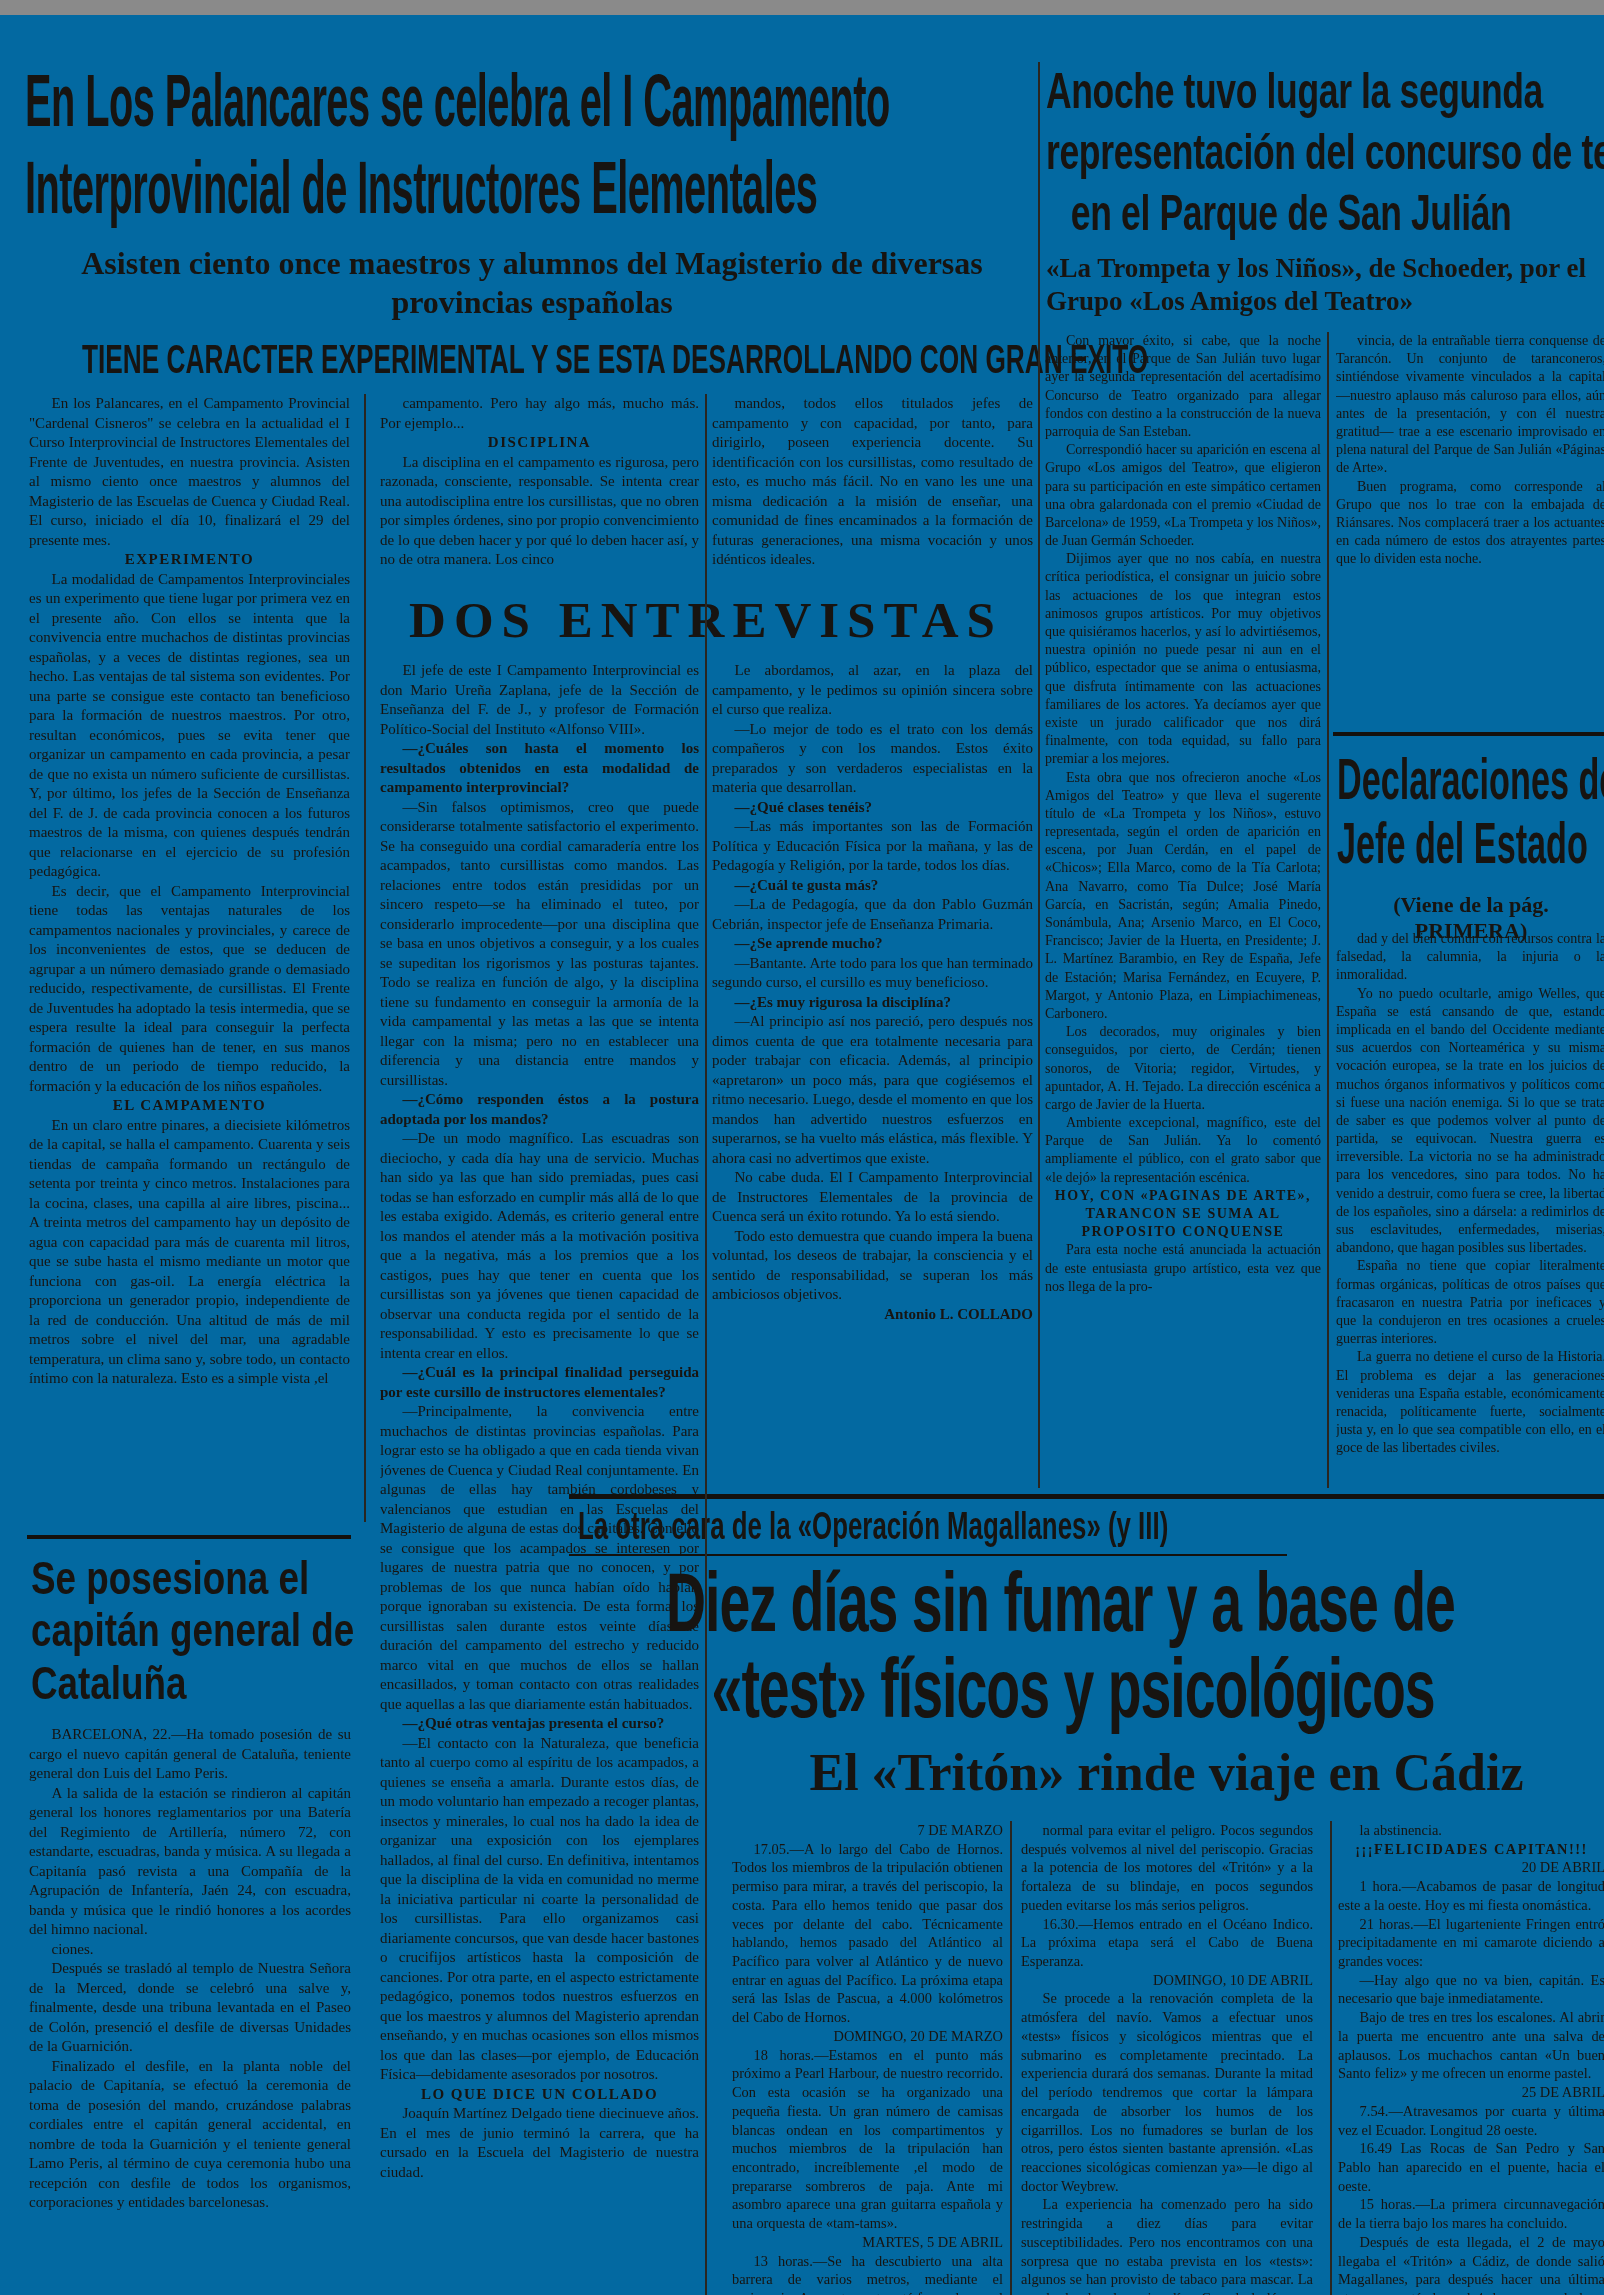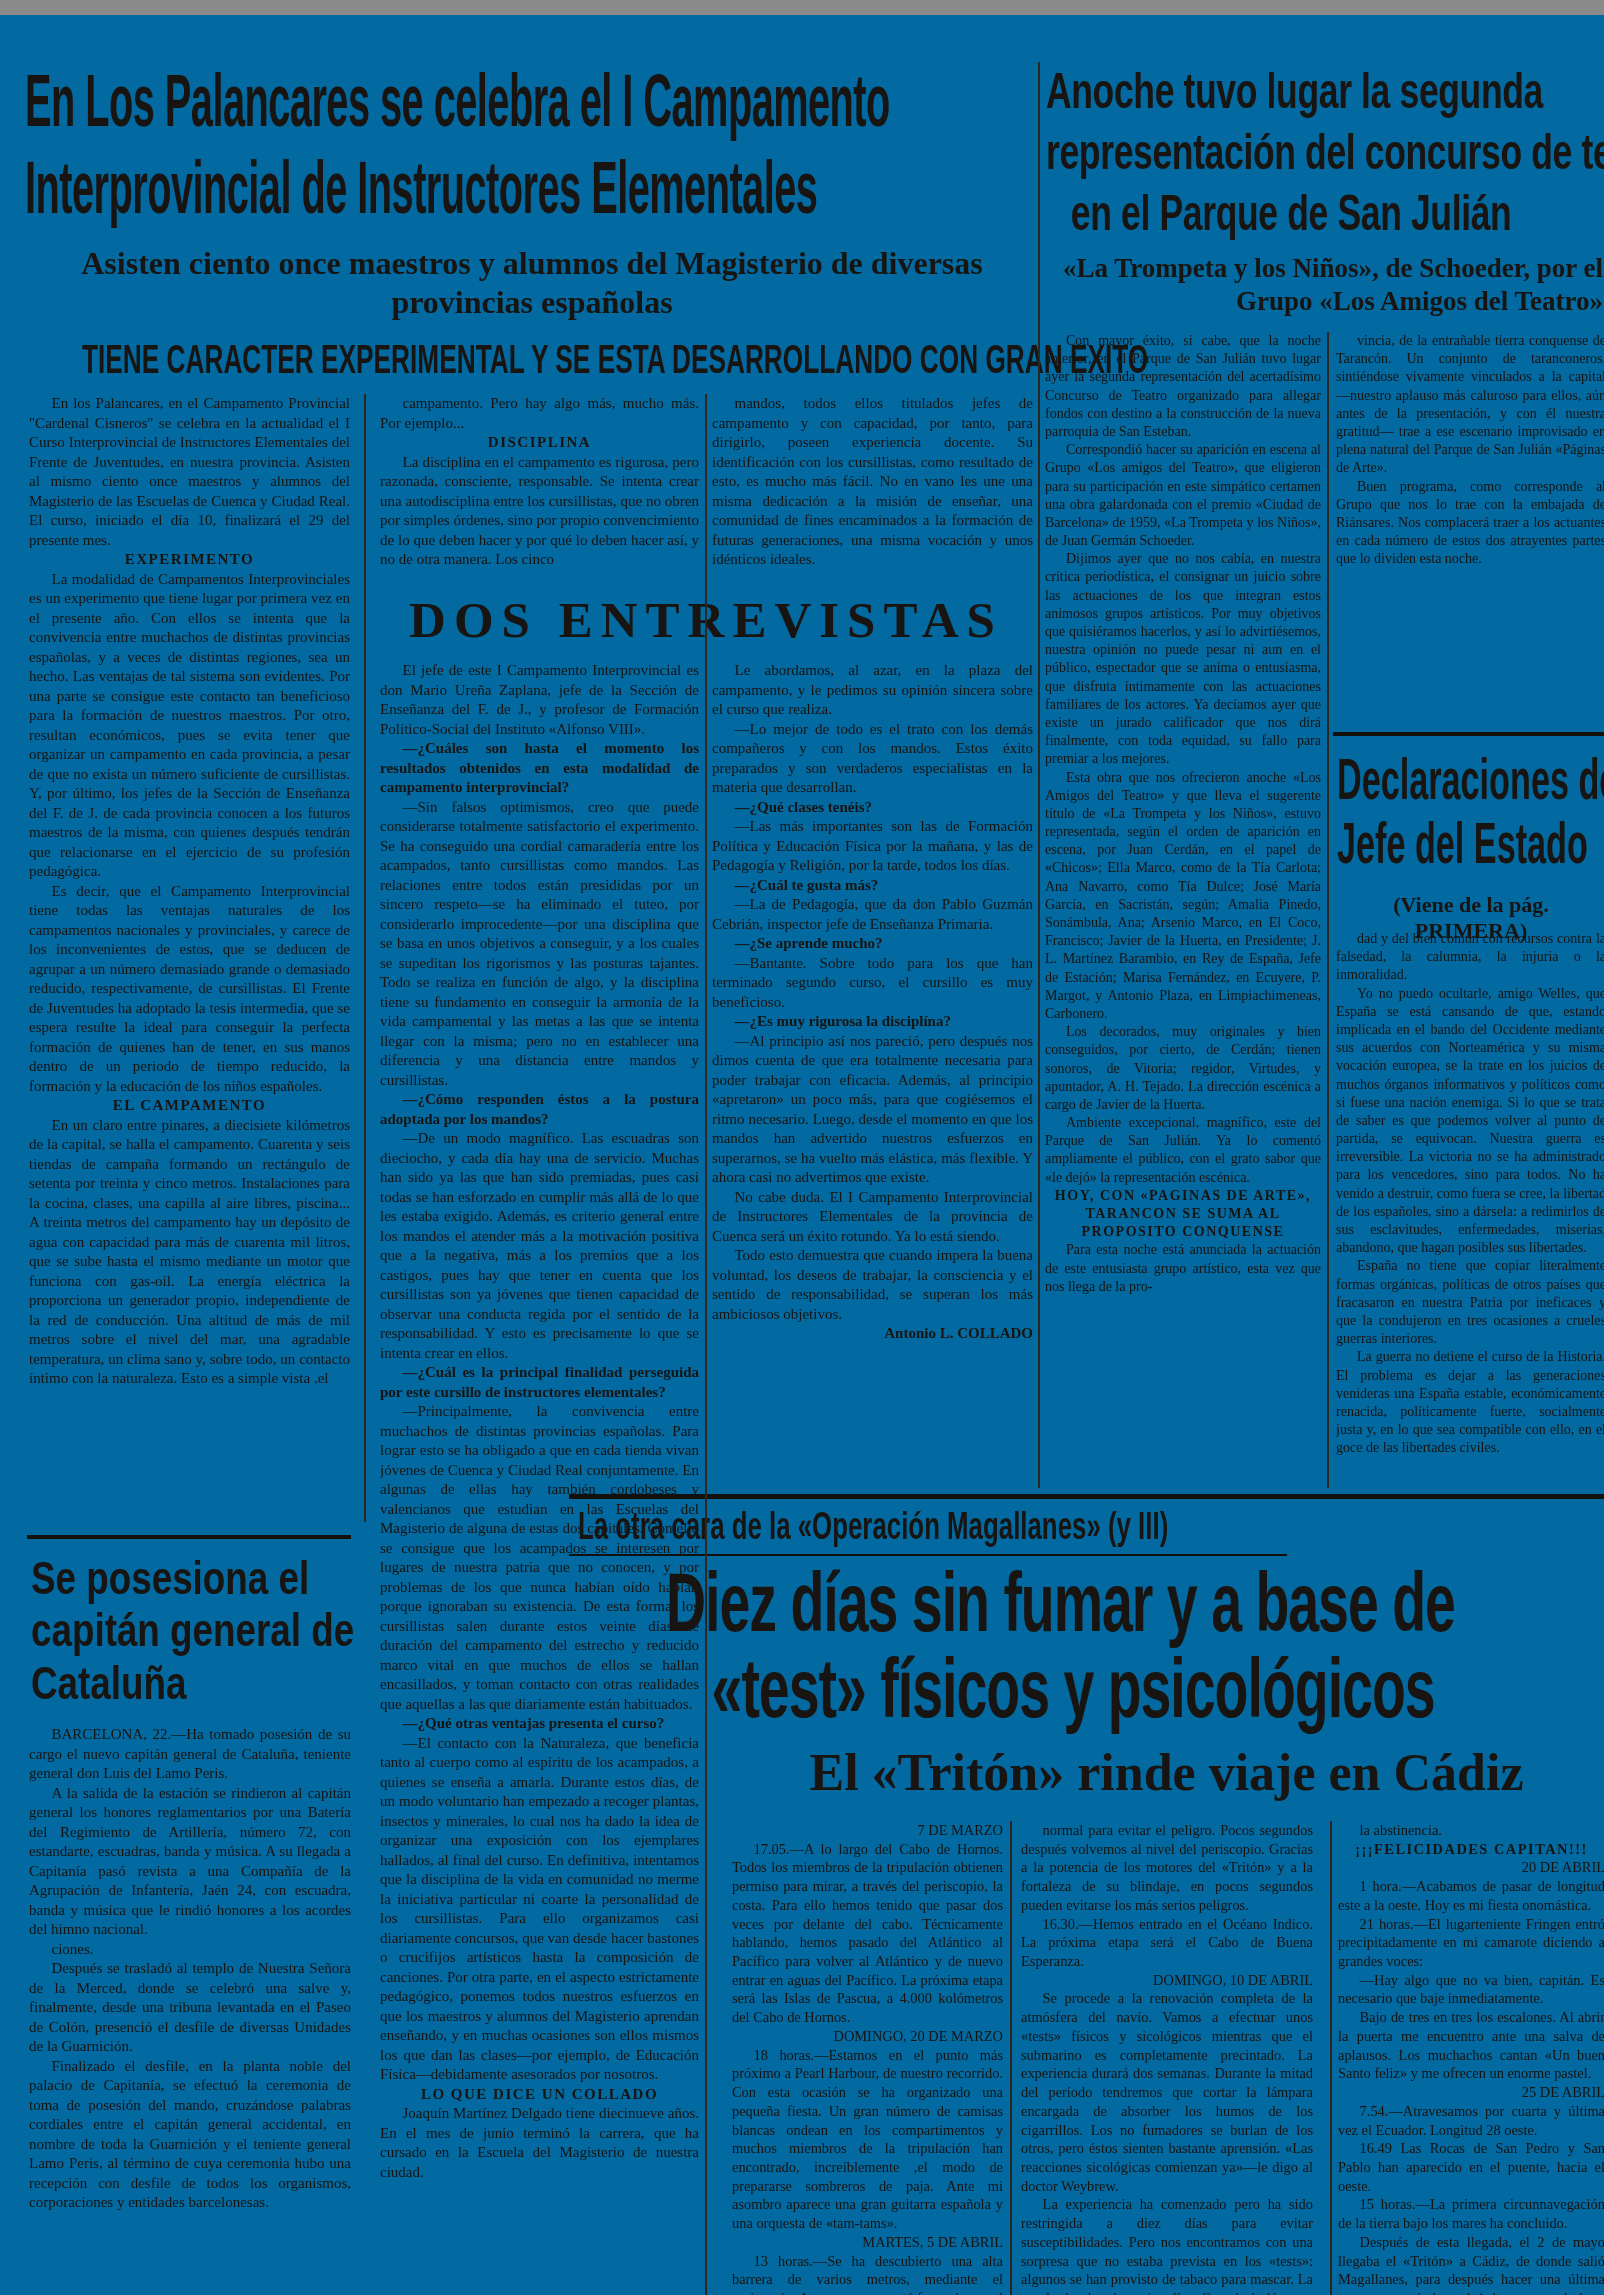--- a/index.html
+++ b/index.html
@@ -11,21 +11,21 @@
   
   .ln{white-space:nowrap; transform-origin:0 50%;}
   .hl-main .ln{font:bold 75px/1.16 "Liberation Sans", sans-serif; letter-spacing:-1px; transform:scaleX(0.53);}
   .hl-right .ln{font:bold 50px/1.22 "Liberation Sans", sans-serif; letter-spacing:-0.5px; transform:scaleX(0.71);}
   .banner .ln{font:bold 41px/1.1 "Liberation Sans", sans-serif; transform:scaleX(0.64);}
   .hl-bcn .ln{font:bold 46px/1.14 "Liberation Sans", sans-serif; transform:scaleX(0.80);}
   .hl-decl .ln{font:bold 57px/1.13 "Liberation Sans", sans-serif; transform:scaleX(0.60);}
   .hl-triton .ln{font:bold 84px/1.02 "Liberation Sans", sans-serif; letter-spacing:-1.5px; transform:scaleX(0.66);}
   .kicker .ln{font:bold 38px/1.1 "Liberation Sans", sans-serif; transform:scaleX(0.68);}
   .deck{font:bold 32px/1.22 "Liberation Serif", serif; text-align:center;}
-  .deck-right{font:bold 27px/1.22 "Liberation Serif", serif; text-align:right;}
+  .deck-right{font:bold 27px/1.22 "Liberation Serif", serif; text-align:left;}
   .entrev-title{font:bold 51px/1 "Liberation Serif", serif; letter-spacing:8px; text-align:center;}
   .sub-triton{font:bold 52px/1.1 "Liberation Serif", serif; text-align:center; white-space:nowrap;}
   .src-line{font:bold 22px/1.2 "Liberation Serif", serif; text-align:center;}
   
   .bodycol{font:15px/1.30 "Liberation Serif", serif; text-align:justify; overflow:hidden; hyphens:auto;}
   .bodycol.sm{font-size:14px; line-height:1.30;}
   .bodycol.md{font-size:14.4px; line-height:1.30;}
   .bodycol p{margin:0;}
   .para{text-indent:1.5em;}
   .question{text-indent:1.5em; font-weight:bold;}
@@ -83,21 +83,21 @@
       <p class="para">Joaquín Martínez Delgado tiene diecinueve años. En el mes de junio terminó la carrera, que ha cursado en la Escuela del Magisterio de nuestra ciudad.</p>
     </div>
   <div class="abs bodycol" style="left:712px; top:646px; width:321px; height:681px;">
       <p class="para">Le abordamos, al azar, en la plaza del campamento, y le pedimos su opinión sincera sobre el curso que realiza.</p>
       <p class="para">—Lo mejor de todo es el trato con los demás compañeros y con los mandos. Estos éxito preparados y son verdaderos especialistas en la materia que desarrollan.</p>
       <p class="question">—¿Qué clases tenéis?</p>
       <p class="para">—Las más importantes son las de Formación Política y Educación Física por la mañana, y las de Pedagogía y Religión, por la tarde, todos los días.</p>
       <p class="question">—¿Cuál te gusta más?</p>
       <p class="para">—La de Pedagogía, que da don Pablo Guzmán Cebrián, inspector jefe de Enseñanza Primaria.</p>
       <p class="question">—¿Se aprende mucho?</p>
-      <p class="para">—Bantante. Sobre todo para los que han terminado segundo curso, el cursillo es muy beneficioso.</p>
+      <p class="para">—Bantante. Arte todo para los que han terminado segundo curso, el cursillo es muy beneficioso.</p>
       <p class="question">—¿Es muy rigurosa la disciplína?</p>
       <p class="para">—Al principio así nos pareció, pero después nos dimos cuenta de que era totalmente necesaria para poder trabajar con eficacia. Además, al principio «apretaron» un poco más, para que cogiésemos el ritmo necesario. Luego, desde el momento en que los mandos han advertido nuestros esfuerzos en superarnos, se ha vuelto más elástica, más flexible. Y ahora casi no advertimos que existe.</p>
       <p class="para">No cabe duda. El I Campamento Interprovincial de Instructores Elementales de la provincia de Cuenca será un éxito rotundo. Ya lo está siendo.</p>
       <p class="para">Todo esto demuestra que cuando impera la buena voluntad, los deseos de trabajar, la consciencia y el sentido de responsabilidad, se superan los más ambiciosos objetivos.</p>
       <p class="signature">Antonio L. COLLADO</p>
     </div>
 
   <div class="abs hl-right" style="left:1046px; top:46px; width:558px;">
     <div class="ln">Anoche tuvo lugar la segunda</div>
     <div class="ln">representación del concurso de teatro</div>

